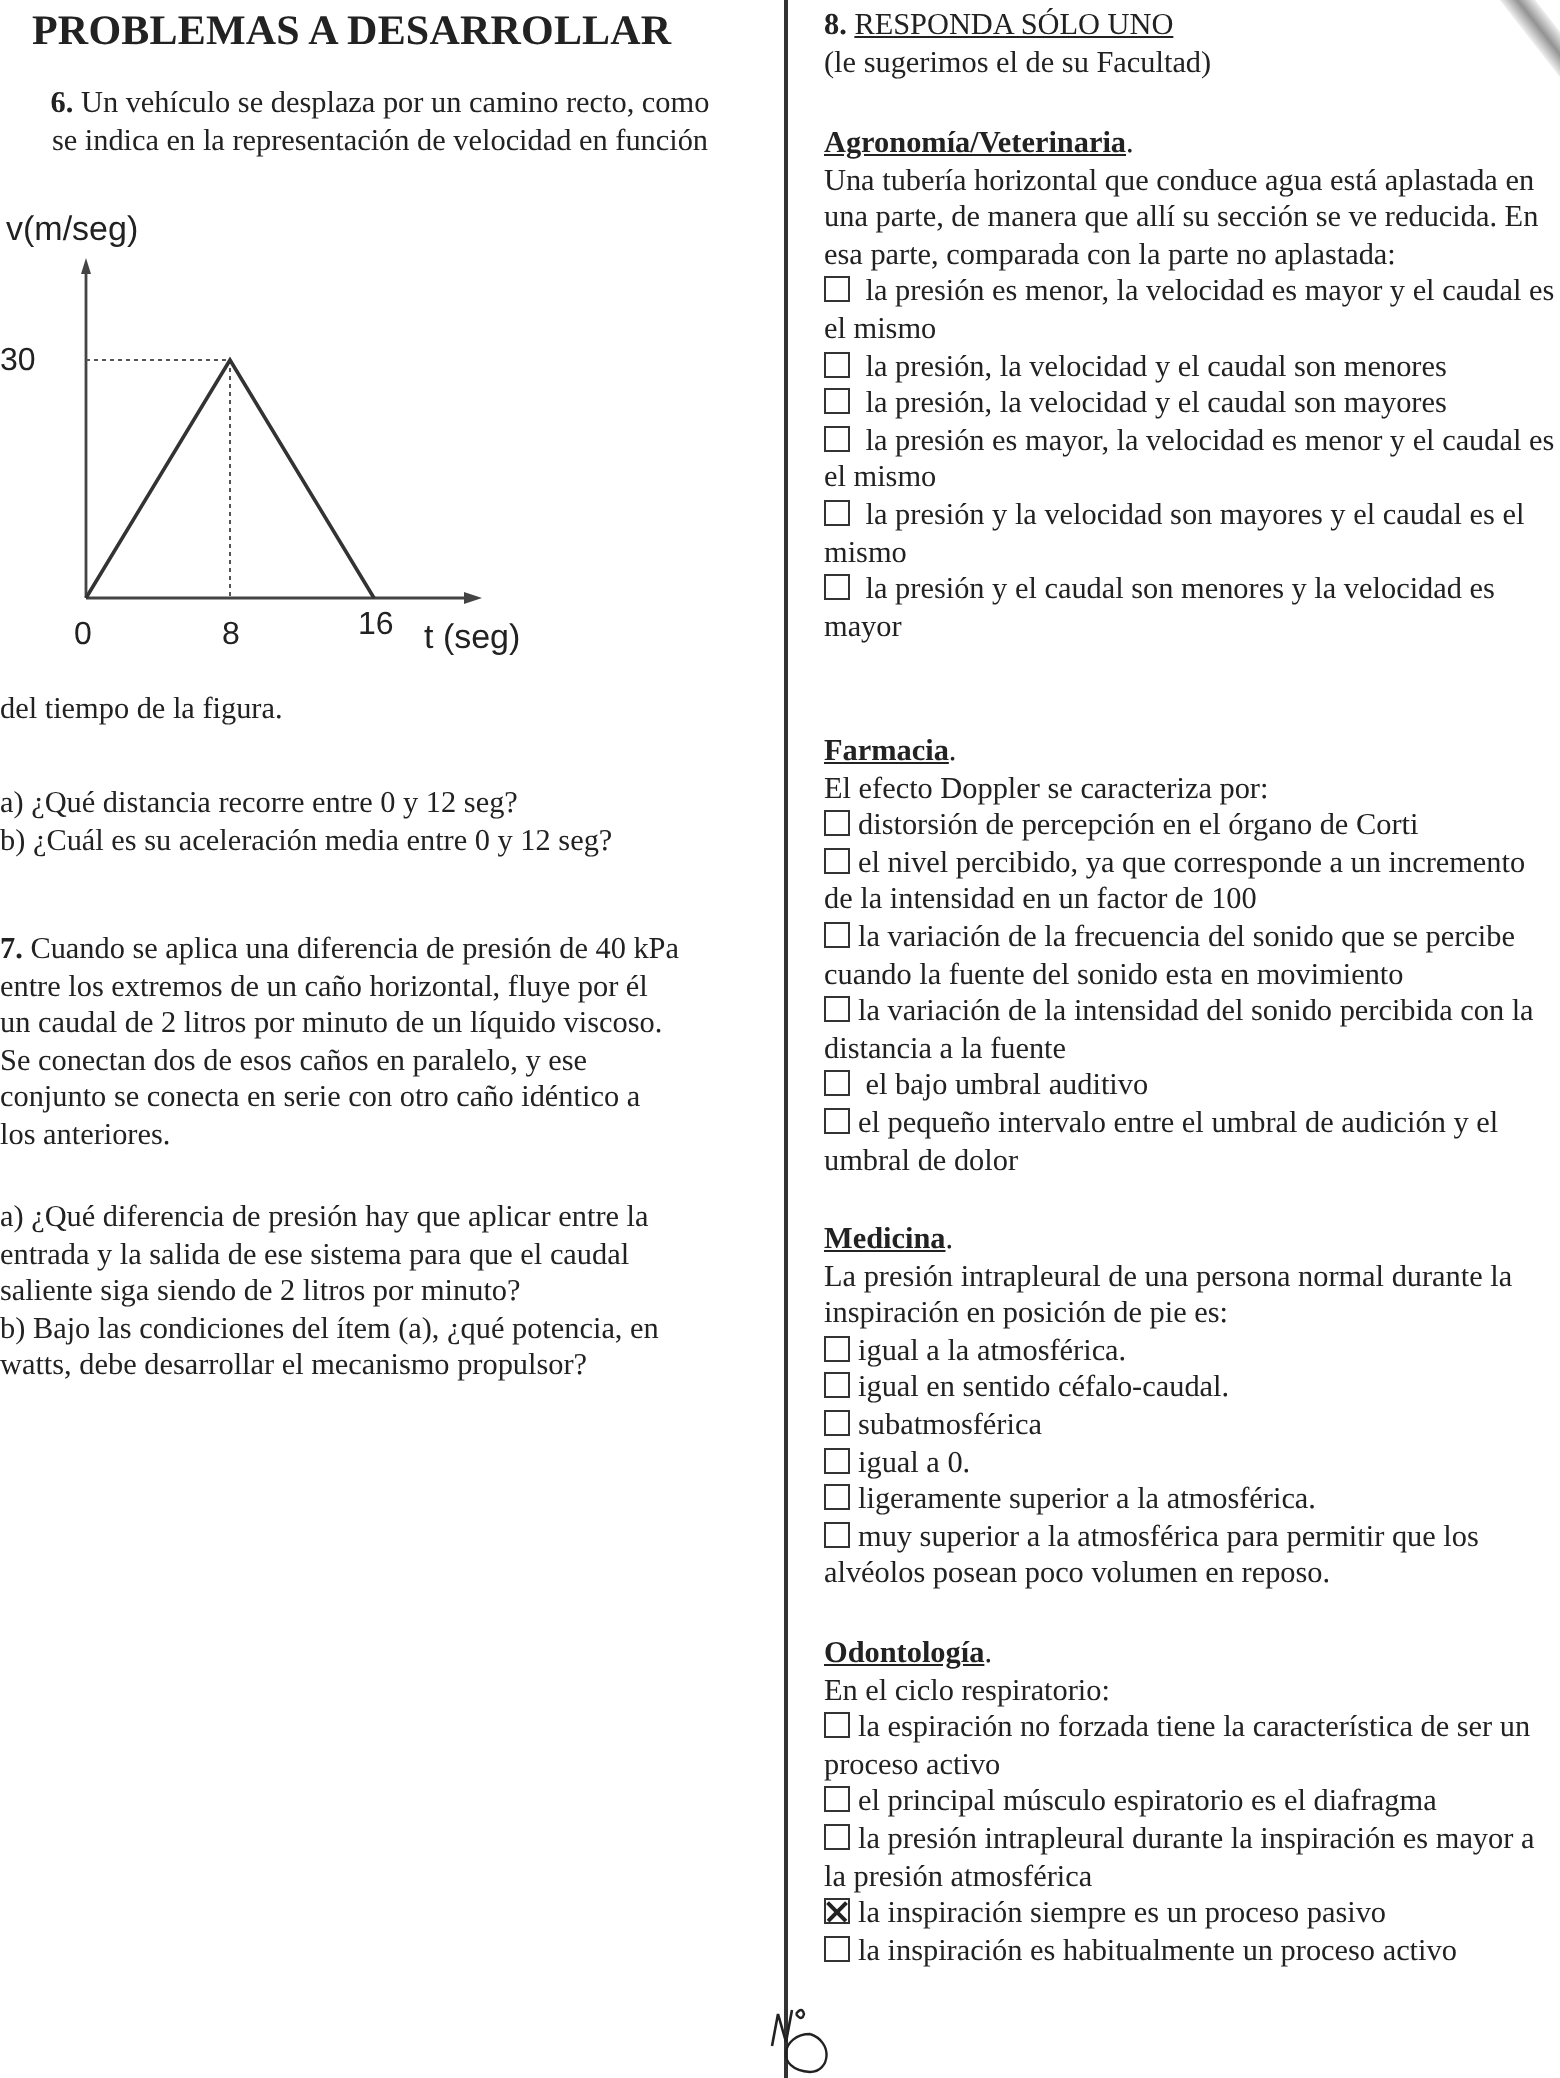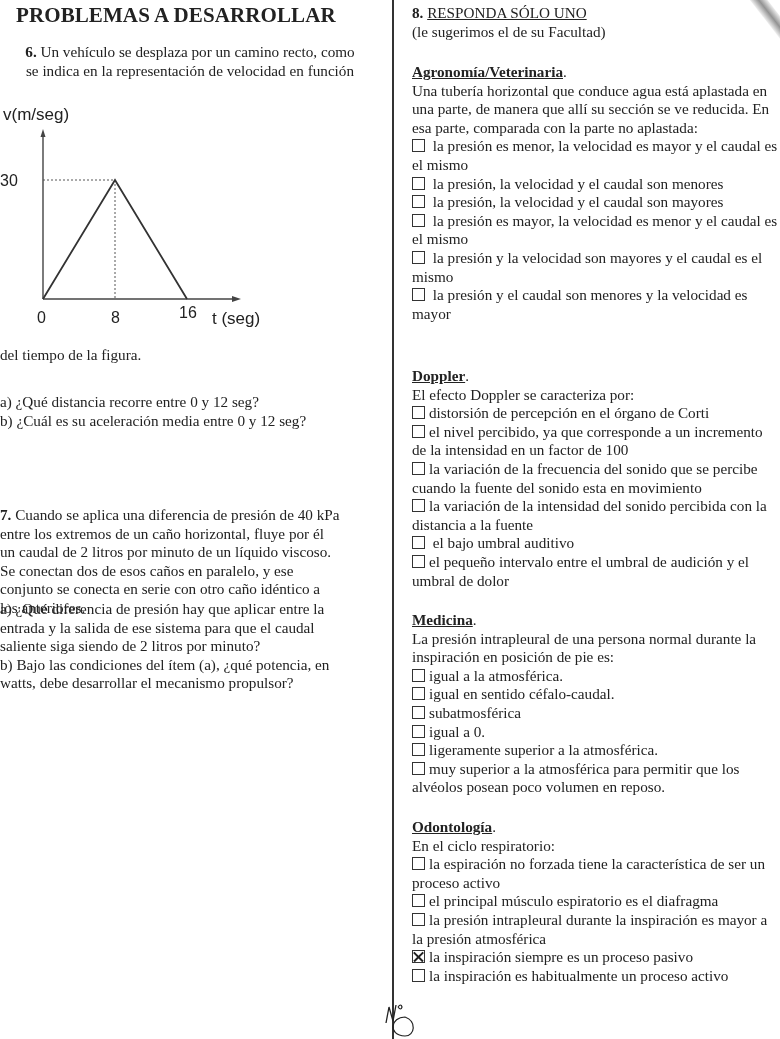--- a/index.html
+++ b/index.html
@@ -67,21 +67,21 @@
     <div class="lbl" style="left:212px;top:195px;font-size:17px;">t (seg)</div>
   </div>
 
   <div class="para" style="top:346px;">del tiempo de la figura.</div>
 
   <div class="para" style="top:393px;width:380px;">
     <p>a) ¿Qué distancia recorre entre 0 y 12 seg?</p>
     <p>b) ¿Cuál es su aceleración media entre 0 y 12 seg?</p>
   </div>
 
-  <div class="para" style="top:466px;width:385px;margin-top:40px;">
+  <div class="para" style="top:466px;width:385px;">
     <p><span class="bold">7.</span> <span>Cuando se aplica una diferencia de presión de 40 kPa</span></p>
     <p>entre los extremos de un caño horizontal, fluye por él</p>
     <p>un caudal de 2 litros por minuto de un líquido viscoso.</p>
     <p>Se conectan dos de esos caños en paralelo, y ese</p>
     <p>conjunto se conecta en serie con otro caño idéntico a</p>
     <p>los anteriores.</p>
   </div>
 
   <div class="para" style="top:600px;width:385px;">
     <p>a) ¿Qué diferencia de presión hay que aplicar entre la</p>
@@ -103,21 +103,21 @@
     <p>Una tubería horizontal que conduce agua está aplastada en una parte, de manera que allí su sección se ve reducida. En esa parte, comparada con la parte no aplastada:</p>
     <span class="opt"><span class="cb"></span> <span>la presión es menor, la velocidad es mayor y el caudal es el mismo</span></span>
     <span class="opt"><span class="cb"></span> <span>la presión, la velocidad y el caudal son menores</span></span>
     <span class="opt"><span class="cb"></span> <span>la presión, la velocidad y el caudal son mayores</span></span>
     <span class="opt"><span class="cb"></span> <span>la presión es mayor, la velocidad es menor y el caudal es el mismo</span></span>
     <span class="opt"><span class="cb"></span> <span>la presión y la velocidad son mayores y el caudal es el mismo</span></span>
     <span class="opt"><span class="cb"></span> <span>la presión y el caudal son menores y la velocidad es mayor</span></span>
   </div>
 
   <div class="para" style="top:367px;width:368px;">
-    <p><span class="section-title">Doppler</span>.</p>
+    <p><span class="section-title">Farmacia</span>.</p>
     <p>El efecto Doppler se caracteriza por:</p>
     <span class="opt"><span class="cb"></span><span>distorsión de percepción en el órgano de Corti</span></span>
     <span class="opt"><span class="cb"></span><span>el nivel percibido, ya que corresponde a un incremento de la intensidad en un factor de 100</span></span>
     <span class="opt"><span class="cb"></span><span>la variación de la frecuencia del sonido que se percibe cuando la fuente del sonido esta en movimiento</span></span>
     <span class="opt"><span class="cb"></span><span>la variación de la intensidad del sonido percibida con la distancia a la fuente</span></span>
     <span class="opt"><span class="cb"></span> <span>el bajo umbral auditivo</span></span>
     <span class="opt"><span class="cb"></span><span>el pequeño intervalo entre el umbral de audición y el umbral de dolor</span></span>
   </div>
 
   <div class="para" style="top:611px;width:368px;">

